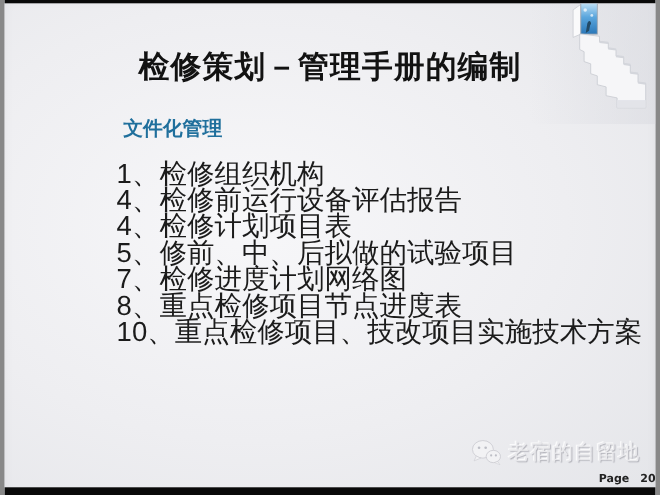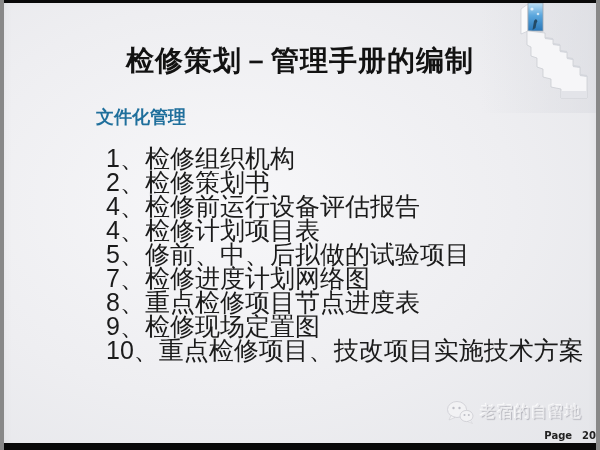--- a/index.html
+++ b/index.html
@@ -18,21 +18,21 @@
   .bar.bottom{bottom:0;height:7px;}
   .stairs{position:absolute;top:3px;right:0;width:115px;height:110px;}
   .title{
     position:absolute;top:42px;left:0;width:100%;
     margin:0;text-align:center;
     font-family:"Liberation Serif","DejaVu Serif",serif;
     font-size:28px;font-weight:bold;color:#121212;
     letter-spacing:1px;white-space:nowrap;
   }
   .subtitle{
-    position:absolute;top:105px;left:92px;margin:0;
+    position:absolute;top:105px;left:108px;margin:0;
     font-size:18px;font-weight:bold;color:#1F6F9C;
     white-space:nowrap;
   }
   .list{
     position:absolute;top:146px;left:102px;
     font-size:25px;line-height:24px;font-weight:500;
     color:#1b1b1b;
   }
   .list .li{white-space:nowrap;}
   .footer{
@@ -40,21 +40,21 @@
     text-align:right;font-size:10px;font-weight:bold;color:#222;
     font-family:"DejaVu Sans","Liberation Sans",sans-serif;
   }
   .footer .num{margin-left:10px;}
   .watermark{
     position:absolute;right:14px;bottom:26px;
     display:flex;align-items:center;gap:6px;
     opacity:0.9;
   }
   .watermark .wm-text{
-    font-size:16px;font-weight:normal;letter-spacing:1px;
+    font-size:19px;font-weight:normal;letter-spacing:1px;
     color:#ebebee;
     text-shadow:1px 1px 1px rgba(110,110,122,0.5), -1px -1px 0 rgba(255,255,255,0.85);
     white-space:nowrap;
   }
 </style>
 </head>
 <body>
 
 <div class="slide">
 
@@ -86,27 +86,25 @@
     <path d="M64,35 L72,36 M72,41 L79,42 M79,48 L86,49 M86,55 L92,56 M92,63 L99,64 M99,72 L106,73" stroke="#d4d6dc" stroke-width="2" fill="none"></path>
     <rect x="80" y="88" width="26" height="7" fill="#e3e4e9"></rect>
   </svg>
 
   <h1 class="title">检修策划－管理手册的编制</h1>
 
   <h2 class="subtitle">文件化管理</h2>
 
   <div class="list">
     <div class="li">1、检修组织机构</div>
-    <div class="li">2、检修策划书</div>
     <div class="li">4、检修前运行设备评估报告</div>
     <div class="li">4、检修计划项目表</div>
     <div class="li">5、修前、中、后拟做的试验项目</div>
     <div class="li">7、检修进度计划网络图</div>
     <div class="li">8、重点检修项目节点进度表</div>
-    <div class="li">9、检修现场定置图</div>
     <div class="li">10、重点检修项目、技改项目实施技术方案</div>
   </div>
 
   <div class="footer">
     <span>Page</span><span class="num">20</span>
   </div>
 
   <div class="watermark">
     <svg width="28" height="24" viewBox="0 0 28 24" xmlns="http://www.w3.org/2000/svg">
       <ellipse cx="11" cy="9.5" rx="9.5" ry="8" fill="#f3f3f5" stroke="#c9c9cf" stroke-width="0.8"></ellipse>

